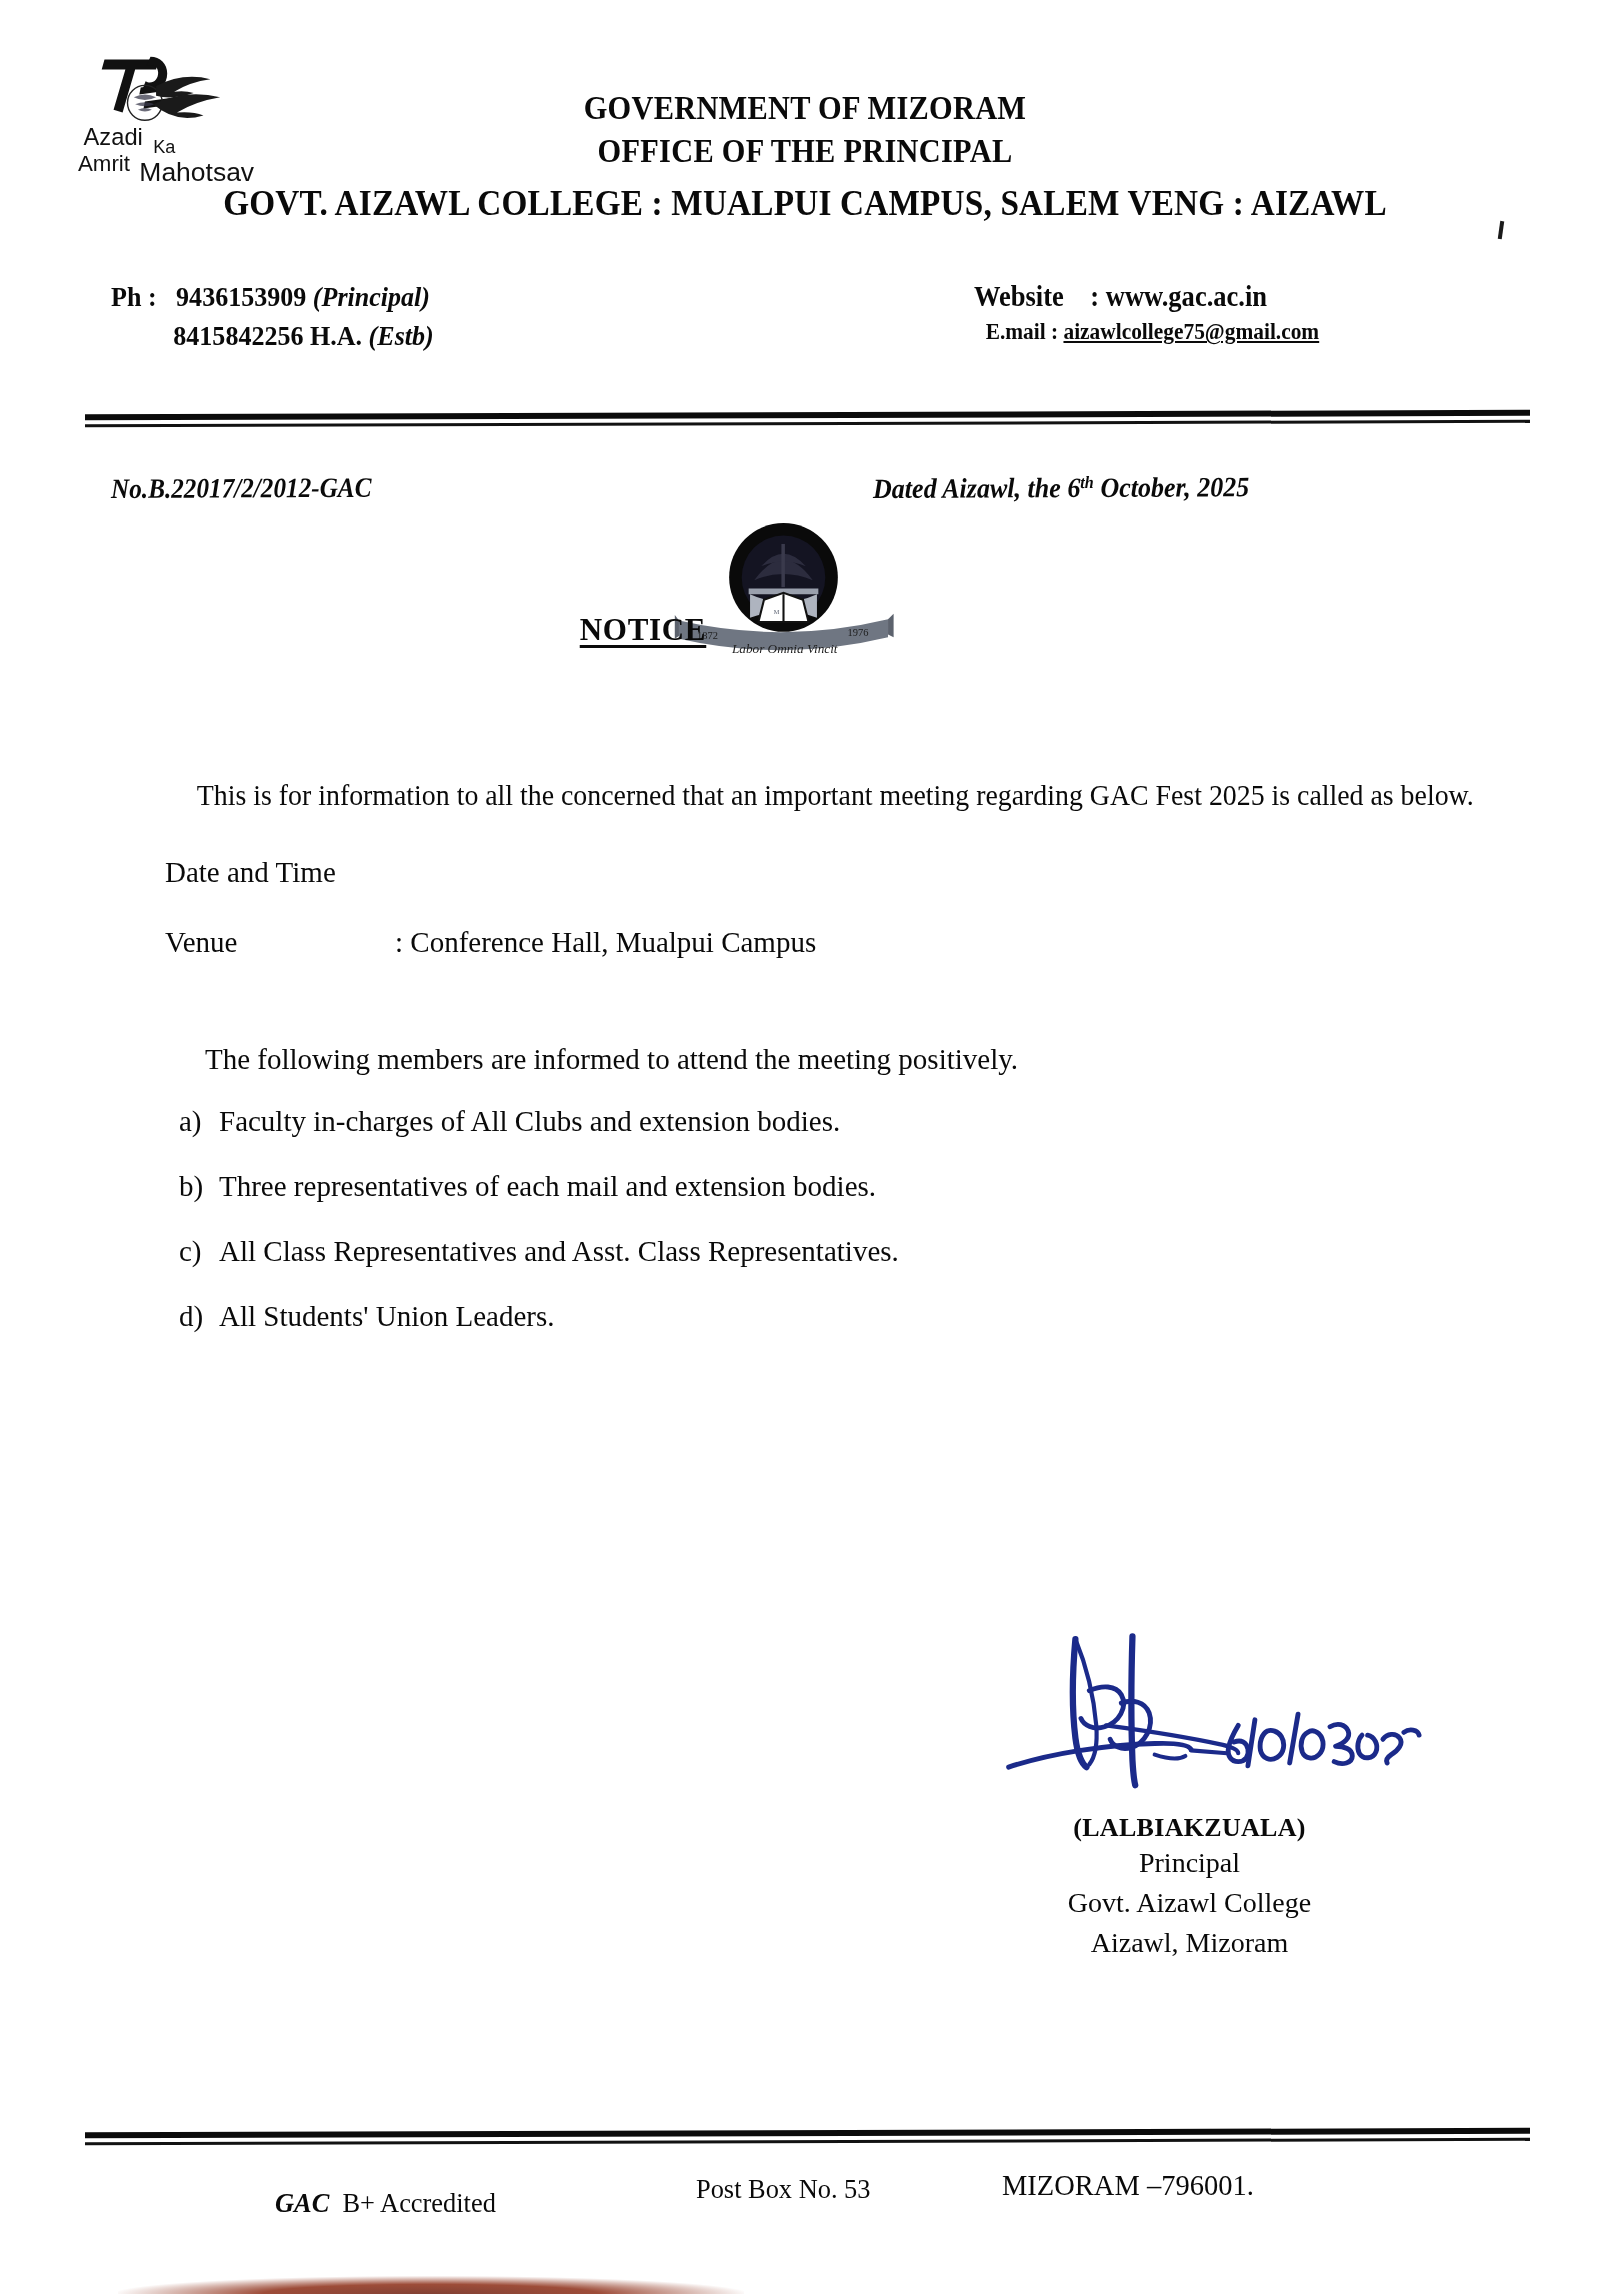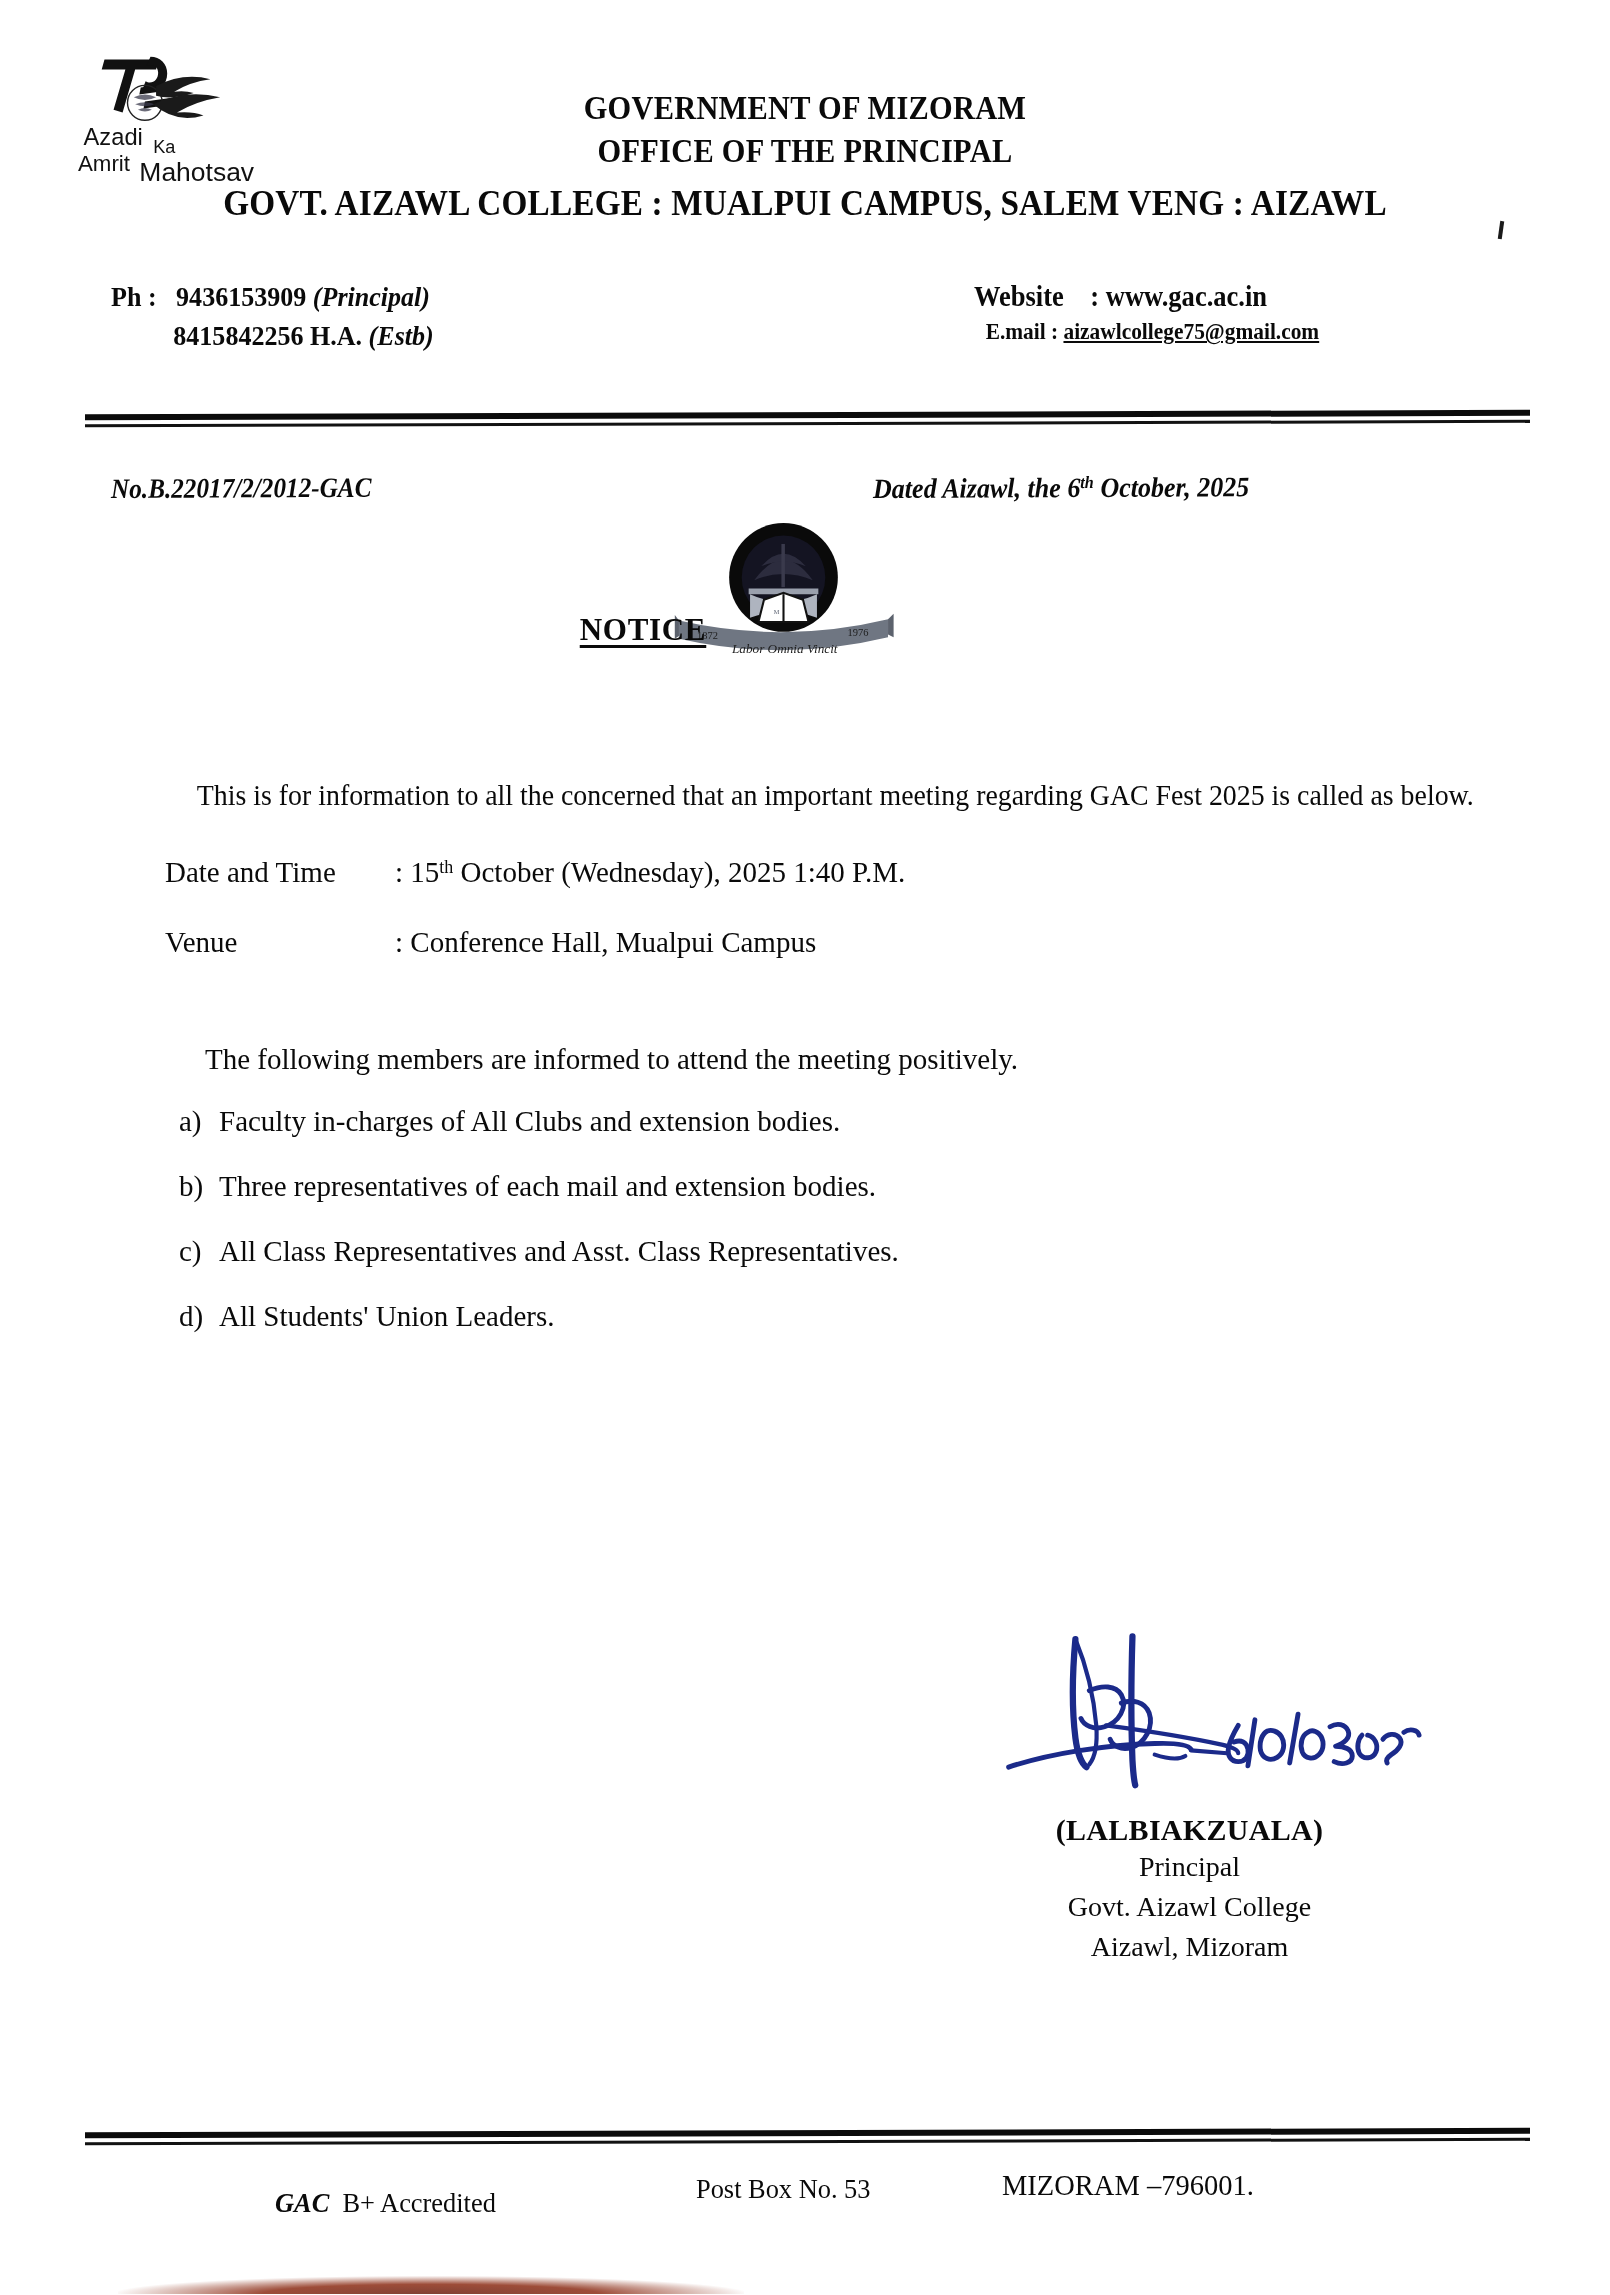--- a/index.html
+++ b/index.html
@@ -194,21 +194,21 @@
     top: 1621px; left: 925px; width: 529px;
     text-align: center;
   }
   .sig-ink {
     position: relative;
     width: 487px; height: 174px;
     margin: 0 auto 2.8px auto;
   }
   .sig-ink svg { display:block; width:100%; height:100%; }
   .sig-name {
-    font-weight: bold; font-size: 30px; letter-spacing: 0.3px;
+    font-weight: bold; font-size: 26px; letter-spacing: 0.3px;
     margin-top: 18px;
   }
   .sig-role, .sig-org, .sig-place {
     font-size: 28px; line-height: 1.42;
   }
 
   
   .footer {
     position: absolute;
     top: 2174px; left: 0; width: 1610px;
@@ -346,21 +346,20 @@
 
   <div class="body-wrap">
 
     <div class="para">
       <span class="indent"></span><span>This is for information to all the concerned that an important meeting regarding GAC Fest 2025 is called as below.</span>
     </div>
 
     <div class="kv-table">
       <div class="kv-row">
         <div class="kv-label">Date and Time</div>
-        <div class="kv-value">:&nbsp;<span>15</span><sup class="sup">th</sup>&nbsp;<span>October (Wednesday), 2025  1:40 P.M.</span></div>
       </div>
       <div class="kv-row">
         <div class="kv-label">Venue</div>
         <div class="kv-value">:&nbsp;<span>Conference Hall, Mualpui Campus</span></div>
       </div>
     </div>
 
     <div class="attend-line">The following members are informed to attend the meeting positively.</div>
 
     <div class="list">

